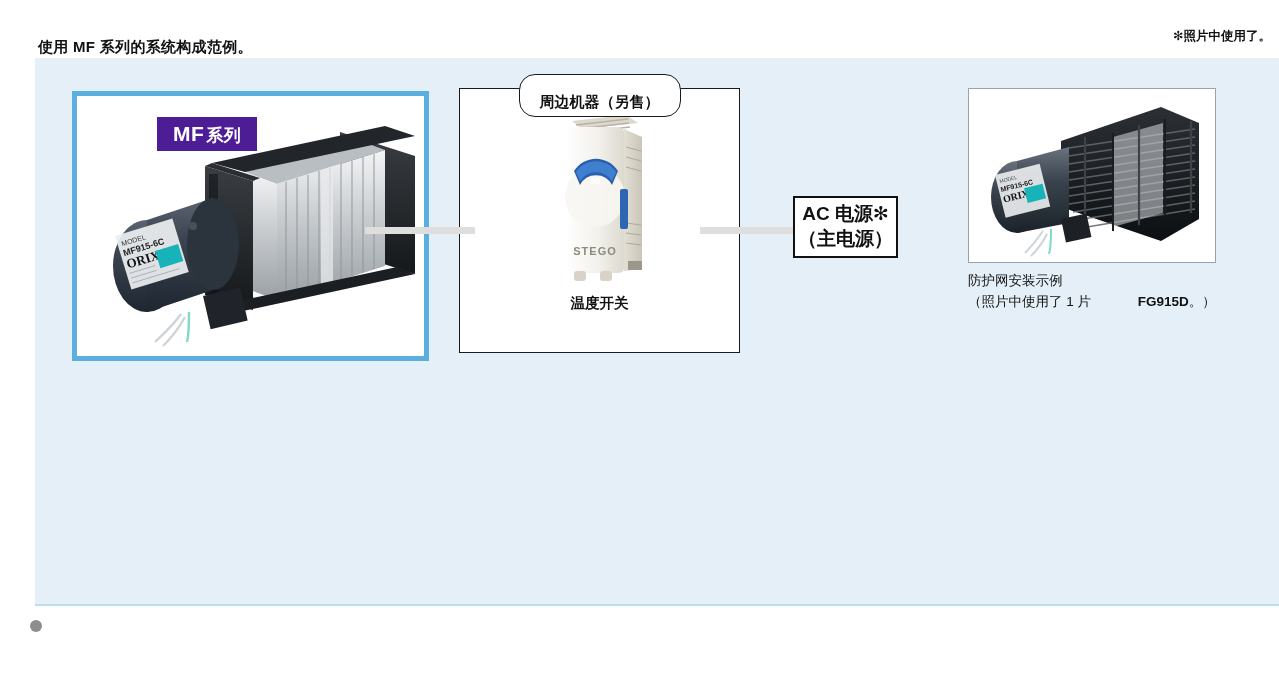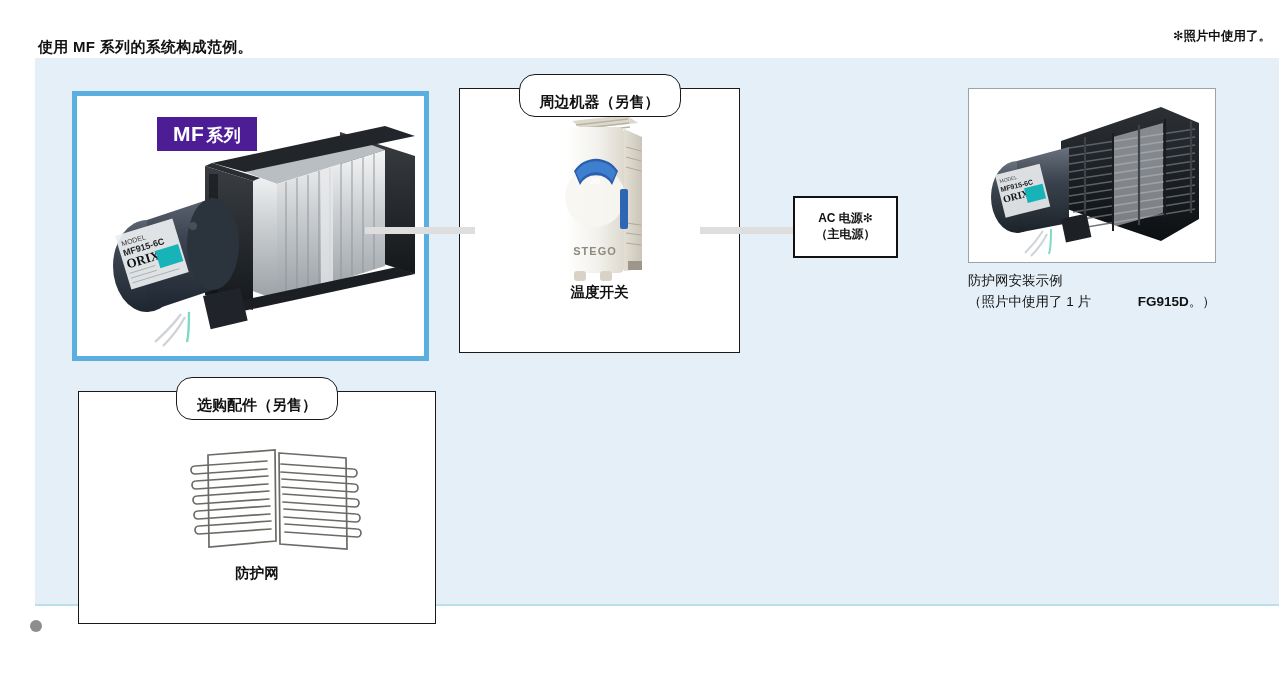--- a/index.html
+++ b/index.html
@@ -83,21 +83,21 @@
 
   
   #ac-power-box {
     position: absolute; left: 758px; top: 138px;
     width: 105px; height: 62px;
     background: #ffffff;
     border: 2.4px solid #111111;
     display: flex; flex-direction: column;
     align-items: center; justify-content: center;
     line-height: 1.3;
-    font-size: 12px; font-weight: bold;
+    font-size: 19px; font-weight: bold;
     z-index: 6;
   }
 
   
   .connector {
     position: absolute;
     height: 7px;
     background: #dedede;
     z-index: 1;
   }
@@ -275,49 +275,23 @@
       <rect x="68" y="78" width="8" height="40" rx="2" fill="#2f66b4"></rect>
 
       <text x="43" y="144" text-anchor="middle" font-family="'Liberation Sans',sans-serif" font-size="11" font-weight="bold" fill="#8e8a7e" letter-spacing="1">STEGO</text>
 
       <rect x="22" y="160" width="12" height="10" rx="3" fill="#d8d3c6"></rect>
       <rect x="48" y="160" width="12" height="10" rx="3" fill="#d8d3c6"></rect>
 
       <rect x="76" y="150" width="14" height="9" fill="#9d9789"></rect>
     </svg>
 
-    <div class="box-caption" style="top:194px;">温度开关</div>
-  </div>
-
-  <div class="framed-box" id="accessory-box">
-    <div class="box-pill">选购配件（另售）</div>
-
-    <svg class="art" style="left:96px; top:45px;" width="200" height="122" viewBox="0 0 200 122">
-      <g fill="none" stroke="#6b6b66" stroke-width="1.7" stroke-linecap="round">
-
-        <path d="M33,18 L100,13 L101,104 L34,110 Z"></path>
-
-        <path d="M92,24 L20,29 A4,4 0 0 0 20,37 L92,32"></path>
-        <path d="M93,39 L21,44 A4,4 0 0 0 21,52 L93,47"></path>
-        <path d="M94,54 L22,59 A4,4 0 0 0 22,67 L94,62"></path>
-        <path d="M95,69 L23,74 A4,4 0 0 0 23,82 L95,77"></path>
-        <path d="M96,84 L24,89 A4,4 0 0 0 24,97 L96,92"></path>
-
-        <path d="M104,16 L171,21 L172,112 L105,107 Z"></path>
-
-        <path d="M106,27 L178,32 A4,4 0 0 1 178,40 L106,35"></path>
-        <path d="M107,42 L179,47 A4,4 0 0 1 179,55 L107,50"></path>
-        <path d="M108,57 L180,62 A4,4 0 0 1 180,70 L108,65"></path>
-        <path d="M109,72 L181,77 A4,4 0 0 1 181,85 L109,80"></path>
-        <path d="M110,87 L182,92 A4,4 0 0 1 182,100 L110,95"></path>
-      </g>
-    </svg>
-
-    <div class="box-caption" style="top:172px;">防护网</div>
-  </div>
+    <div class="box-caption" style="top:205px;">温度开关</div>
+  </div>
+
 
   <div id="ac-power-box">
     <div>AC 电源✻</div>
     <div>（主电源）</div>
   </div>
 
   <div id="guard-photo-card">
     <svg class="art" style="left:4px; top:4px;" width="240" height="167" viewBox="0 0 240 167">
       <defs>
         <linearGradient id="motorG2" x1="0" y1="0" x2="0" y2="1">

